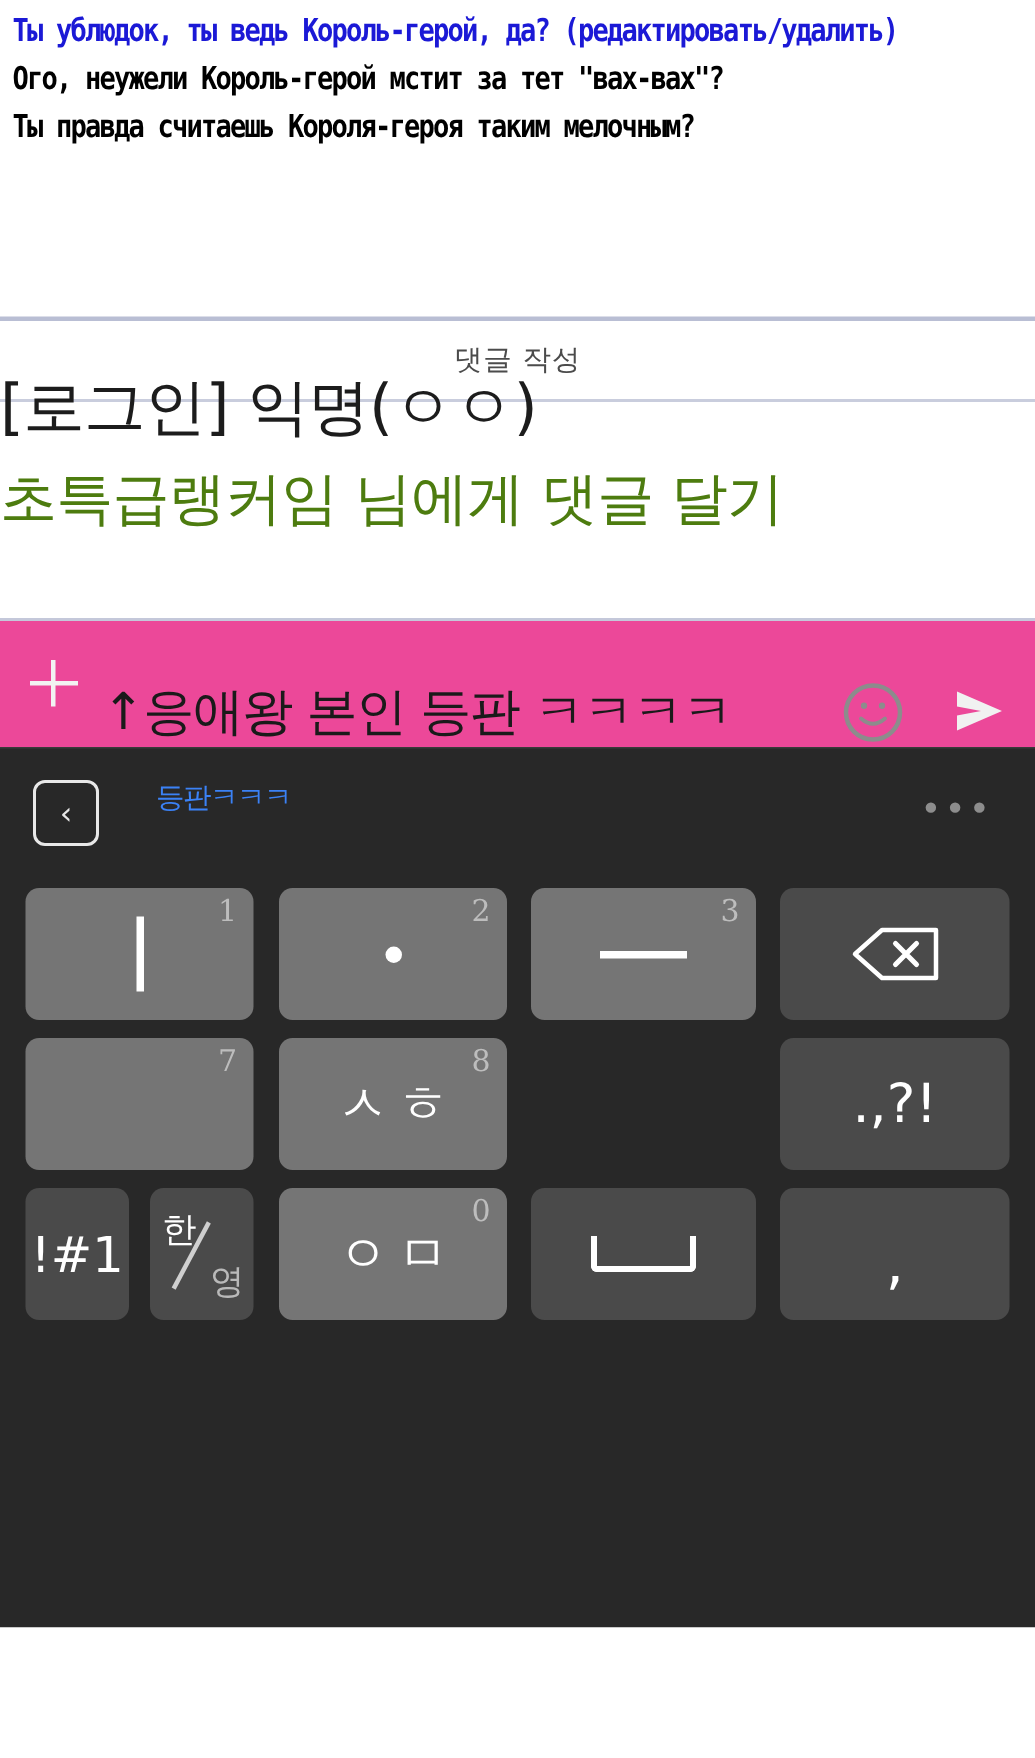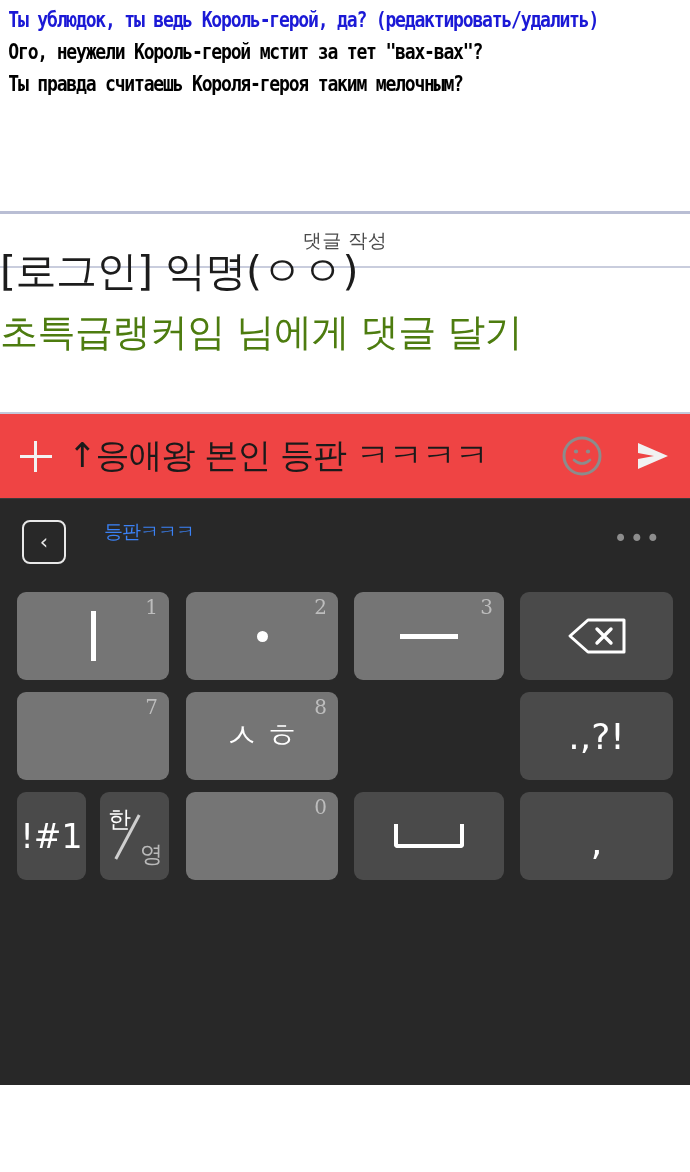--- a/index.html
+++ b/index.html
@@ -79,25 +79,25 @@
     letter-spacing: -0.5px;
     white-space: nowrap;
   }
 
   
   #input-bar {
     position: absolute;
     left: 0; top: 412px;
     width: 690px;
     height: 86px;
-    background: #ef4444;
+    background: #ec4899;
     border-top: 2px solid #c4c8da;
     box-sizing: border-box;
     display: flex;
-    align-items: center;
+    align-items: flex-end;
   }
   #plus-icon {
     width: 64px;
     height: 86px;
     flex: none;
     position: relative;
   }
   #plus-icon::before, #plus-icon::after {
     content: "";
     position: absolute;
@@ -356,20 +356,21 @@
         <span class="numsym">!#1</span>
       </div>
       <div class="key func col1-narrow-b">
         <span class="hanyeong">
           <span class="han">한</span>
           <span class="slash"></span>
           <span class="yeong">영</span>
         </span>
       </div>
       <div class="key letter col2">
+        <span>ㅇㅁ</span>
         <span class="numhint">0</span>
       </div>
       <div class="key func col3">
         <span class="space-glyph"></span>
       </div>
       <div class="key func col4">
         <span class="comma">,</span>
       </div>
     </div>
 

